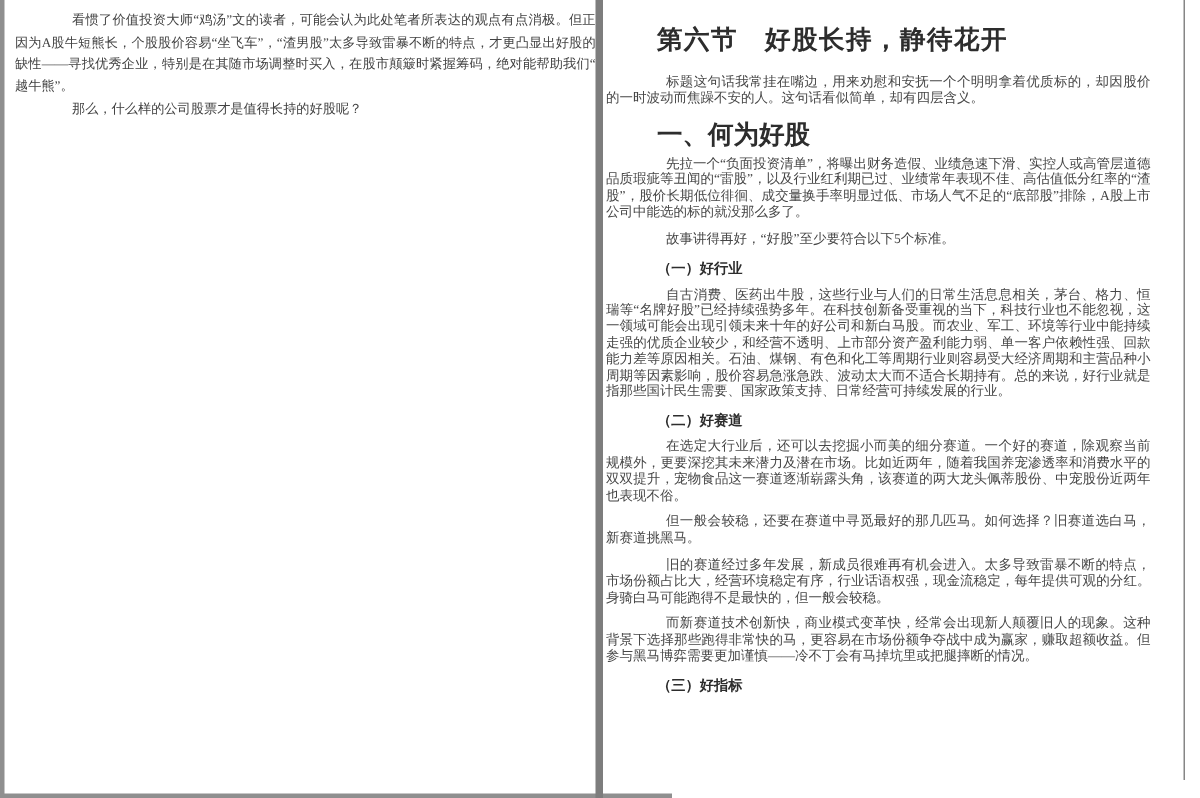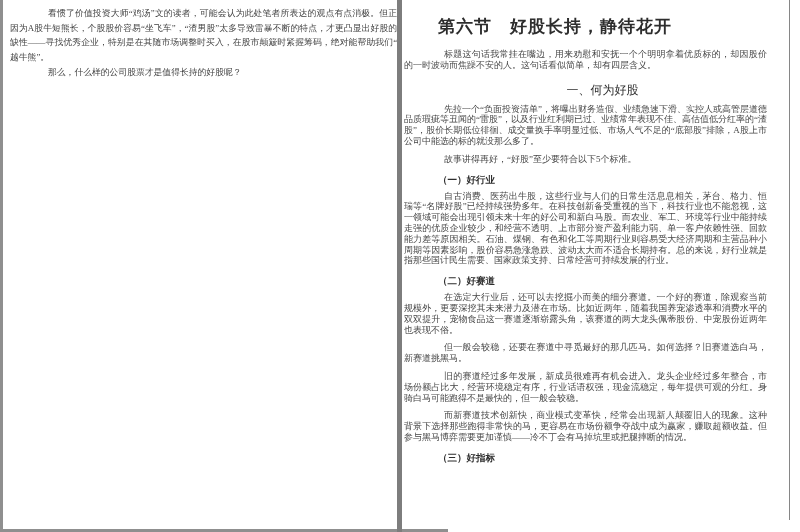--- a/index.html
+++ b/index.html
@@ -39,22 +39,22 @@
     font-size: 17px; line-height: 24px; font-weight: bold;
     color: #2d2d2d; padding-left: 34px; margin-bottom: 10px;
     letter-spacing: 1px;
   }
   .page-right p {
     font-size: 9px; line-height: 10.8px;
     text-align: justify; text-indent: 40px;
     color: #464646; margin-bottom: 7px;
   }
   .page-right .sec-h1 {
-    font-size: 12px; line-height: 14px; font-weight: normal;
-    color: #2d2d2d; padding-left: 34px; margin: 12px 0 7px; text-align: center;
+    font-size: 17px; line-height: 14px; font-weight: bold;
+    color: #2d2d2d; padding-left: 34px; margin: 12px 0 7px;
   }
   .page-right .sec-h2 {
     font-size: 9.5px; line-height: 12px; font-weight: bold;
     color: #2d2d2d; padding-left: 34px; margin: 9px 0 5px; font-family: Liberation Serif, serif;
   }
 </style>
 </head>
 <body>
 
 <div class="spread">
@@ -75,19 +75,19 @@
 
     <p>先拉一个“负面投资清单”，将曝出财务造假、业绩急速下滑、实控人或高管层道德品质瑕疵等丑闻的“雷股”，以及行业红利期已过、业绩常年表现不佳、高估值低分红率的“渣股”，股价长期低位徘徊、成交量换手率明显过低、市场人气不足的“底部股”排除，A股上市公司中能选的标的就没那么多了。</p>
     <p>故事讲得再好，“好股”至少要符合以下5个标准。</p>
 
     <div class="sec-h2">（一）好行业</div>
     <p>自古消费、医药出牛股，这些行业与人们的日常生活息息相关，茅台、格力、恒瑞等“名牌好股”已经持续强势多年。在科技创新备受重视的当下，科技行业也不能忽视，这一领域可能会出现引领未来十年的好公司和新白马股。而农业、军工、环境等行业中能持续走强的优质企业较少，和经营不透明、上市部分资产盈利能力弱、单一客户依赖性强、回款能力差等原因相关。石油、煤钢、有色和化工等周期行业则容易受大经济周期和主营品种小周期等因素影响，股价容易急涨急跌、波动太大而不适合长期持有。总的来说，好行业就是指那些国计民生需要、国家政策支持、日常经营可持续发展的行业。</p>
 
     <div class="sec-h2">（二）好赛道</div>
     <p>在选定大行业后，还可以去挖掘小而美的细分赛道。一个好的赛道，除观察当前规模外，更要深挖其未来潜力及潜在市场。比如近两年，随着我国养宠渗透率和消费水平的双双提升，宠物食品这一赛道逐渐崭露头角，该赛道的两大龙头佩蒂股份、中宠股份近两年也表现不俗。</p>
     <p>但一般会较稳，还要在赛道中寻觅最好的那几匹马。如何选择？旧赛道选白马，新赛道挑黑马。</p>
-    <p>旧的赛道经过多年发展，新成员很难再有机会进入。龙头企业经过多年整合，市场份额占比大，经营环境稳定有序，行业话语权强，现金流稳定，每年提供可观的分红。身骑白马可能跑得不是最快的，但一般会较稳。</p>
+    <p>旧的赛道经过多年发展，新成员很难再有机会进入。太多导致雷暴不断的特点，市场份额占比大，经营环境稳定有序，行业话语权强，现金流稳定，每年提供可观的分红。身骑白马可能跑得不是最快的，但一般会较稳。</p>
     <p>而新赛道技术创新快，商业模式变革快，经常会出现新人颠覆旧人的现象。这种背景下选择那些跑得非常快的马，更容易在市场份额争夺战中成为赢家，赚取超额收益。但参与黑马博弈需要更加谨慎——冷不丁会有马掉坑里或把腿摔断的情况。</p>
 
     <div class="sec-h2">（三）好指标</div>
   </div>
 
 </div>
 
 </body></html>

